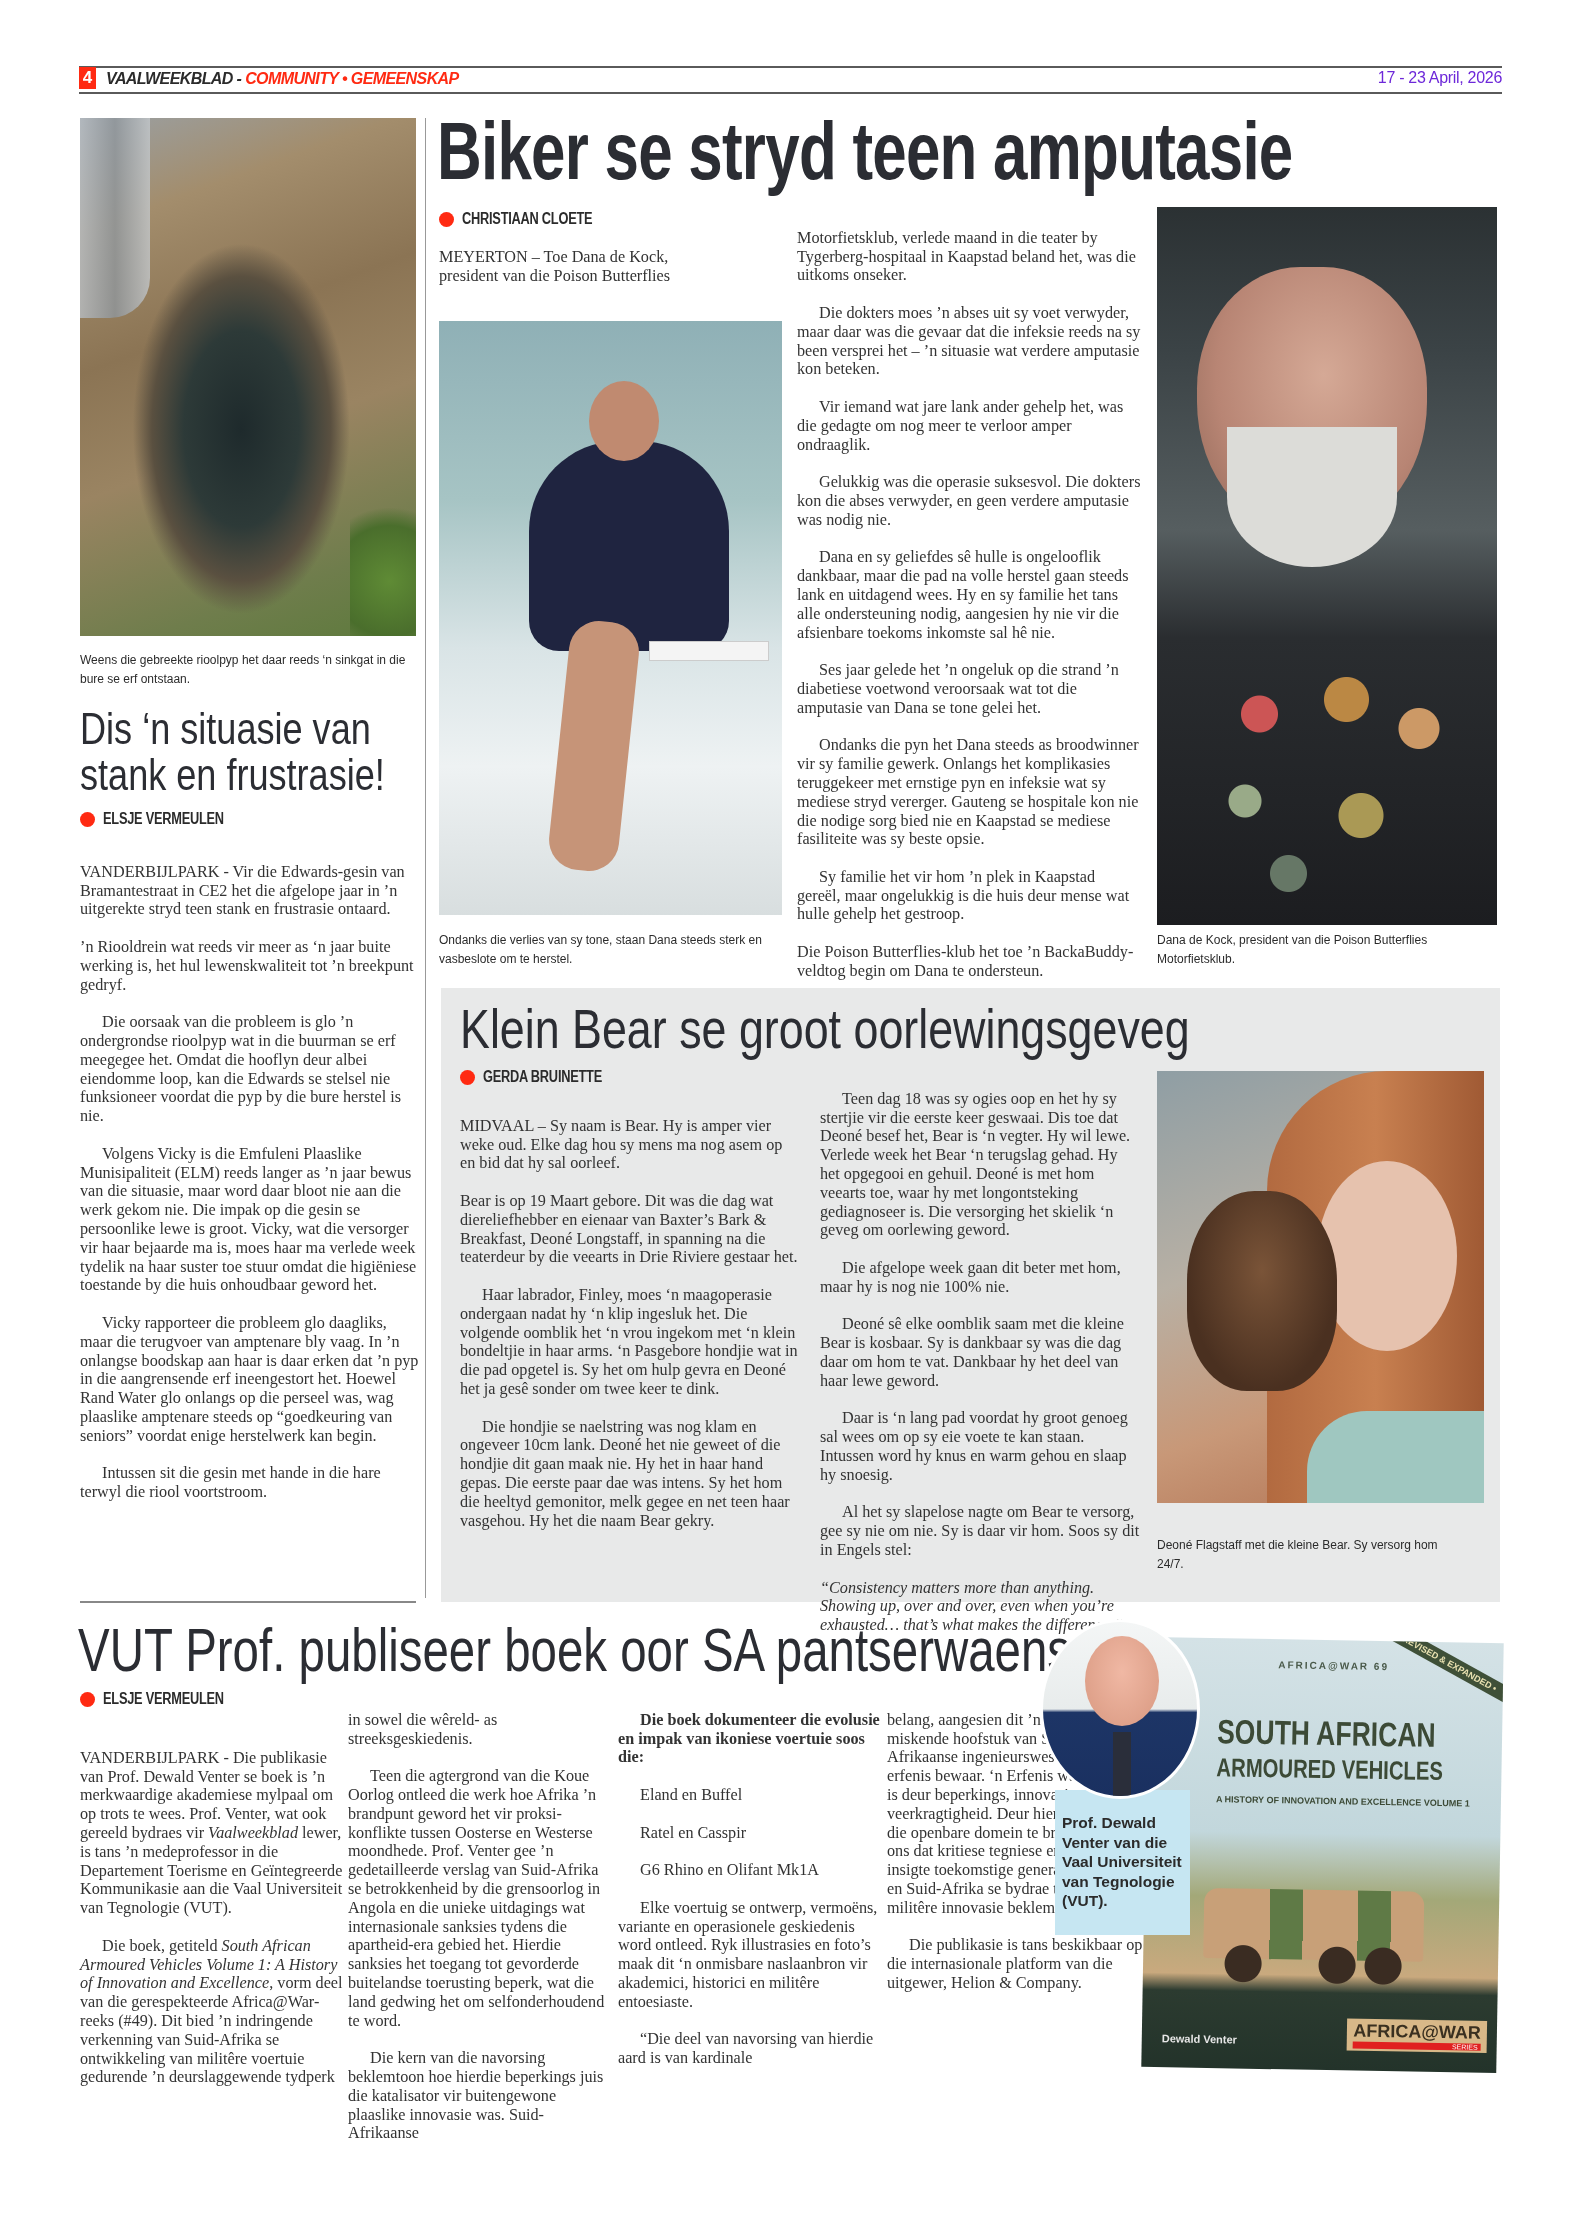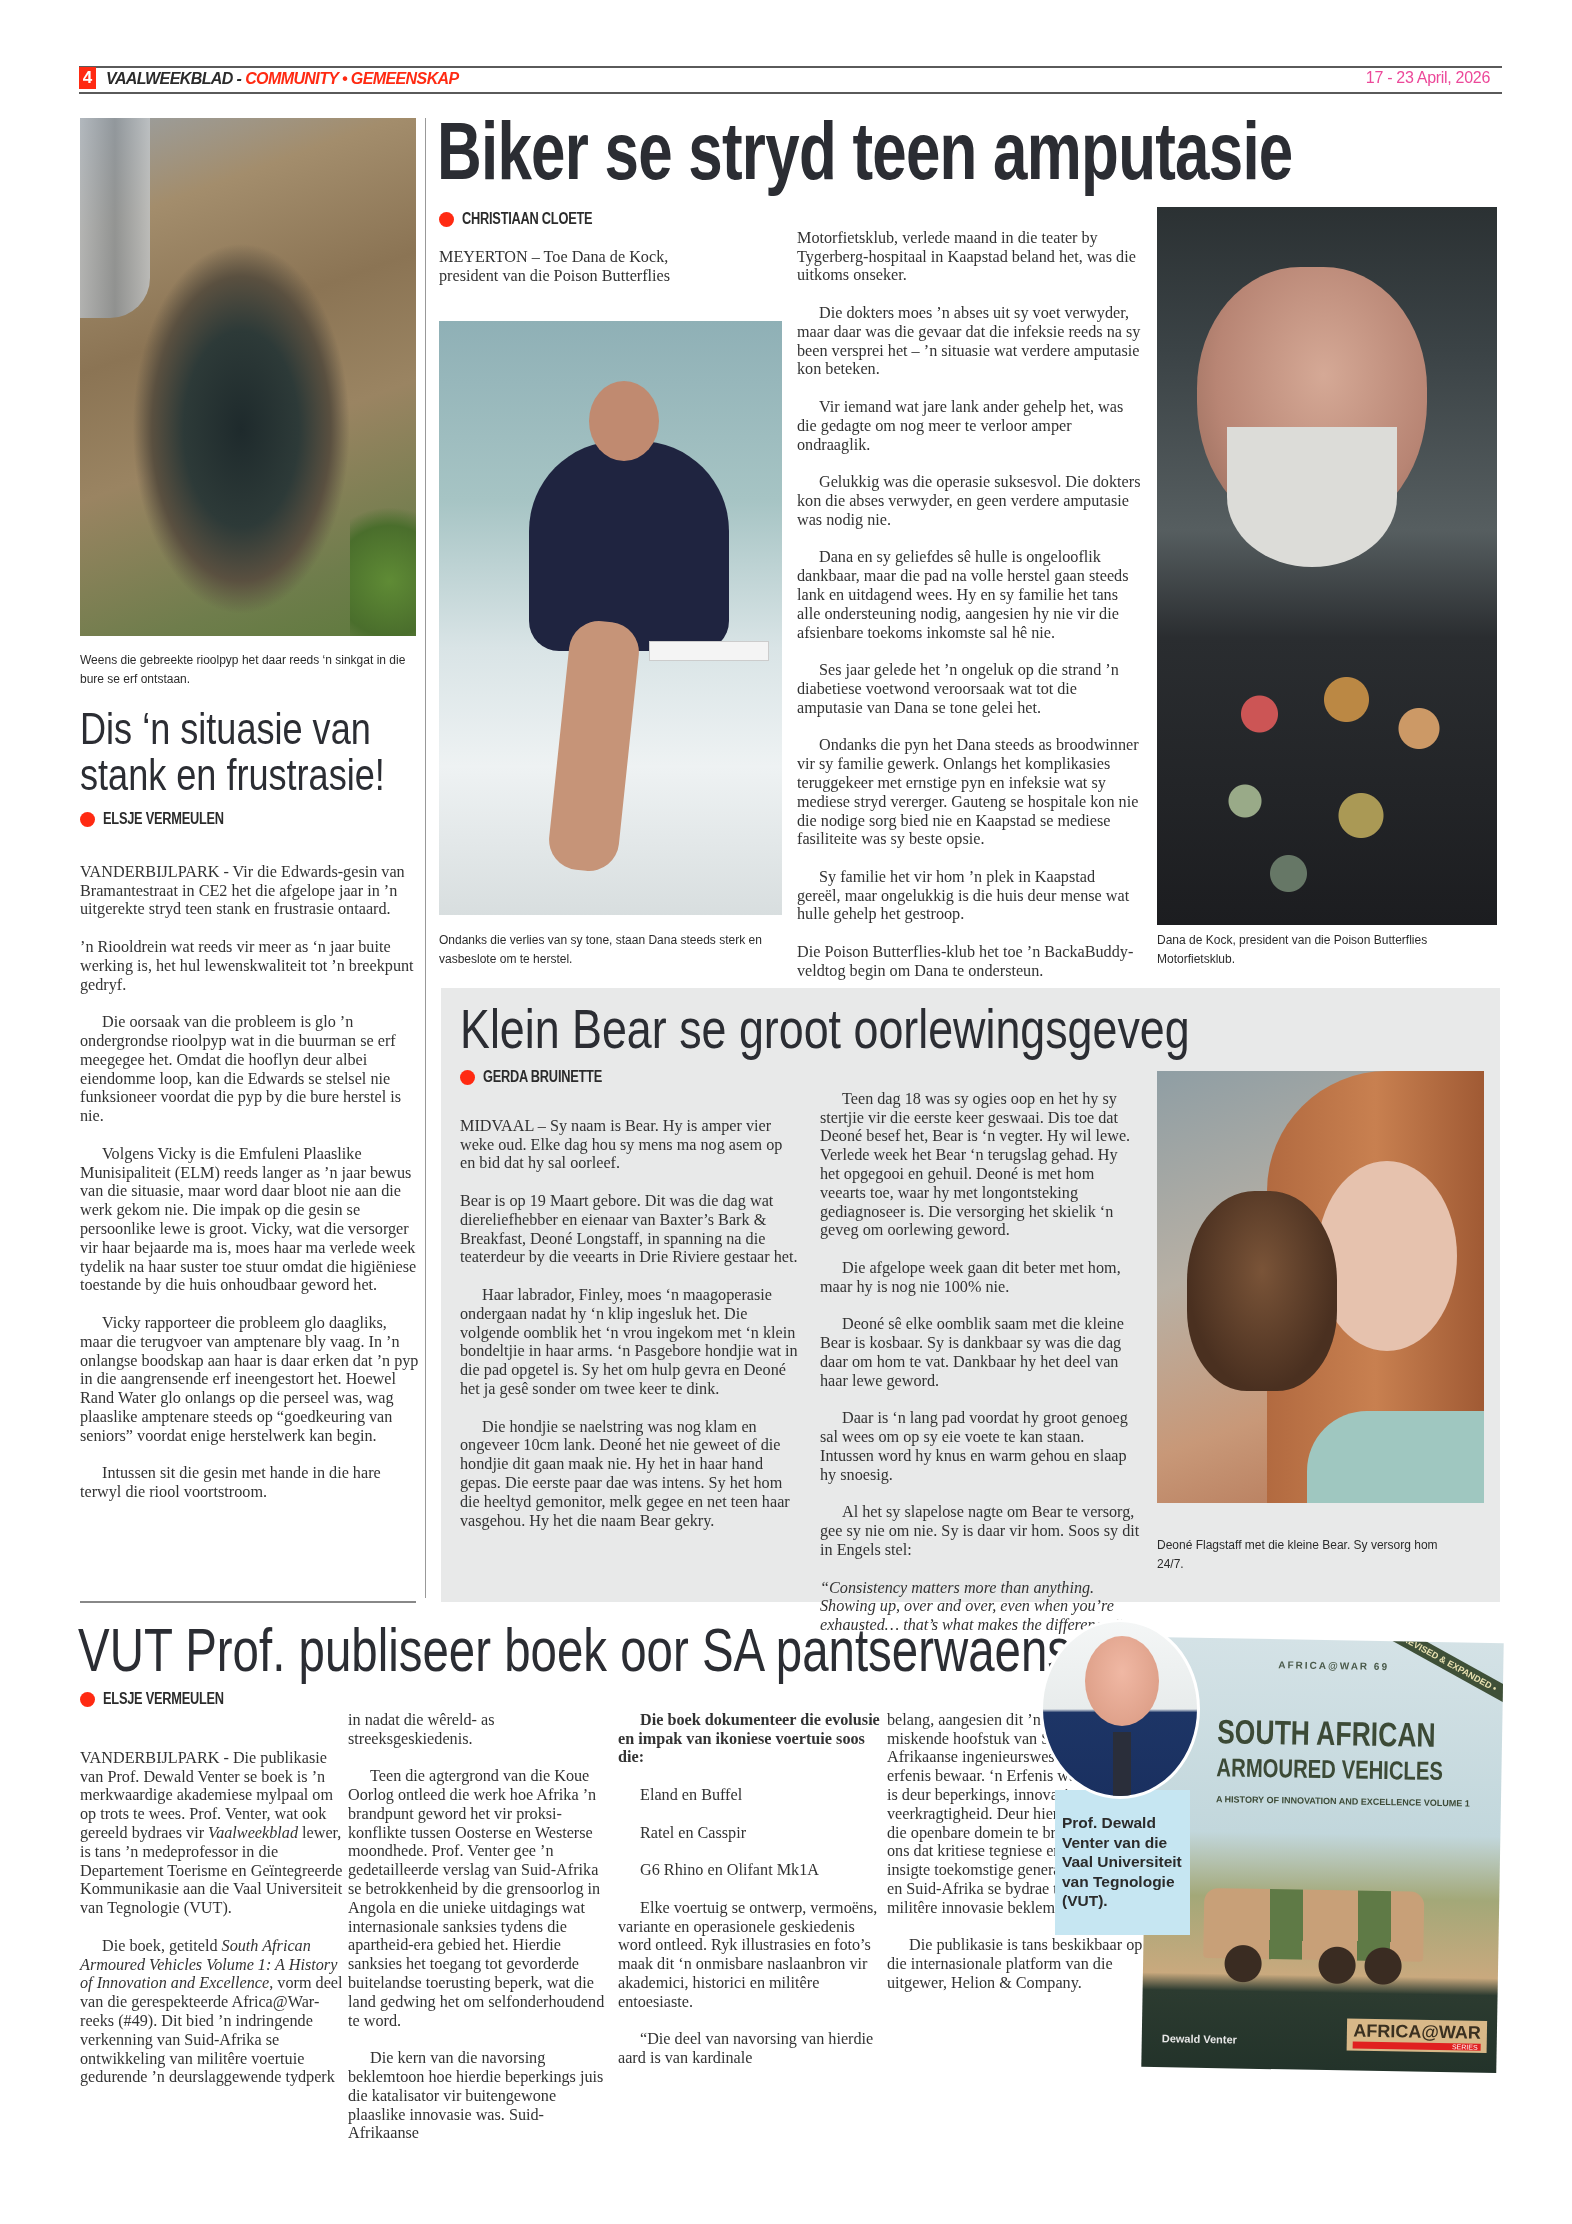--- a/index.html
+++ b/index.html
@@ -24,21 +24,21 @@
 </head>
 <body>
 
 <div class="abs" style="left:79px;top:66px;width:1423px;height:27px;">
   <div class="abs hdr-line" style="left:0;top:0;width:1423px;height:1.5px;"></div>
   <div class="abs hdr-line" style="left:0;top:26px;width:1423px;height:1.5px;"></div>
   <div class="abs pg-num sans" style="left:0;top:1px;">4</div>
   <div class="abs hdr-title sans" style="left:27px;top:4px;white-space:nowrap;">
     <span>VAALWEEKBLAD</span><span> - </span><span class="red">COMMUNITY</span><span class="red"> • </span><span class="red">GEMEENSKAP</span>
   </div>
-  <div class="abs sans" style="right:12px;top:3px;font-size:16px;color:#ec4899;letter-spacing:-0.3px;">17 - 23 April, 2026</div>
+  <div class="abs sans" style="right:0;top:3px;font-size:16px;color:#6d28d9;letter-spacing:-0.3px;">17 - 23 April, 2026</div>
 </div>
 
 <div class="abs photo" style="left:80px;top:118px;width:336px;height:518px;background:radial-gradient(ellipse 38% 42% at 48% 60%, #1e2a2c 0%, #2d3a38 45%, #5a5040 70%, transparent 85%), linear-gradient(160deg,#9aa0a4 0%,#a38d6c 18%,#8b7454 40%,#9a8462 60%,#6f7d4c 85%,#5d7a3c 100%);">
   <div class="abs" style="left:0;top:0;width:70px;height:200px;background:linear-gradient(90deg,#b8bec4,#8f969c,#c3c8cc);opacity:.8;border-bottom-right-radius:40px;"></div>
   <div class="abs" style="left:270px;top:380px;width:66px;height:138px;background:radial-gradient(circle at 60% 60%,#5f8b35,#4a6e2c 60%,transparent 80%);"></div>
 </div>
 <div class="abs caption" style="left:80px;top:651px;width:340px;">Weens die gebreekte rioolpyp het daar reeds ‘n sinkgat in die bure se erf ontstaan.</div>
 
 <div class="abs" style="left:80px;top:706px;width:340px;">
   <div class="sans" style="font-size:44px;line-height:46px;color:#2b2d33;transform:scaleX(0.82);transform-origin:left;white-space:nowrap;">Dis ‘n situasie van</div>
@@ -125,21 +125,21 @@
 <div class="abs sans" style="left:78px;top:1617px;font-size:62px;line-height:66px;color:#2b2d33;white-space:nowrap;transform:scaleX(0.765);transform-origin:left top;">VUT Prof. publiseer boek oor SA pantserwaens</div>
 <div class="abs byline" style="left:80px;top:1690px;">
   <span class="dot"></span>
   <span style="display:inline-block;transform:scaleX(0.8);transform-origin:left;">ELSJE VERMEULEN</span>
 </div>
 <div class="abs body-text" style="left:80px;top:1730px;width:270px;">
   <span style="display:block"><span>VANDERBIJLPARK - Die publikasie van Prof. Dewald Venter se boek is ’n merkwaardige akademiese mylpaal om op trots te wees. Prof. Venter, wat ook gereeld bydraes vir </span><i>Vaalweekblad</i><span> lewer, is tans ’n medeprofessor in die Departement Toerisme en Geïntegreerde Kommunikasie aan die Vaal Universiteit van Tegnologie (VUT).</span></span>
   <span class="ind"><span>Die boek, getiteld </span><i>South African Armoured Vehicles Volume 1: A History of Innovation and Excellence</i><span>, vorm deel van die gerespekteerde Africa@War-reeks (#49). Dit bied ’n indringende verkenning van Suid-Afrika se ontwikkeling van militêre voertuie gedurende ’n deurslaggewende tydperk</span></span>
 </div>
 <div class="abs body-text" style="left:348px;top:1692px;width:262px;">
-  <span style="display:block">in nadat die wêreld- as streeksgeskiedenis.</span>
+  <span style="display:block">in sowel die wêreld- as streeksgeskiedenis.</span>
   <span class="ind">Teen die agtergrond van die Koue Oorlog ontleed die werk hoe Afrika ’n brandpunt geword het vir proksi-konflikte tussen Oosterse en Westerse moondhede. Prof. Venter gee ’n gedetailleerde verslag van Suid-Afrika se betrokkenheid by die grensoorlog in Angola en die unieke uitdagings wat internasionale sanksies tydens die apartheid-era gebied het. Hierdie sanksies het toegang tot gevorderde buitelandse toerusting beperk, wat die land gedwing het om selfonderhoudend te word.</span>
   <span class="ind">Die kern van die navorsing beklemtoon hoe hierdie beperkings juis die katalisator vir buitengewone plaaslike innovasie was. Suid-Afrikaanse</span>
 </div>
 <div class="abs body-text" style="left:618px;top:1692px;width:262px;">
   <span class="ind" style="font-weight:bold;">Die boek dokumenteer die evolusie en impak van ikoniese voertuie soos die:</span>
   <span class="ind">Eland en Buffel</span>
   <span class="ind">Ratel en Casspir</span>
   <span class="ind">G6 Rhino en Olifant Mk1A</span>
   <span class="ind">Elke voertuig se ontwerp, vermoëns, variante en operasionele geskiedenis word ontleed. Ryk illustrasies en foto’s maak dit ‘n onmisbare naslaanbron vir akademici, historici en militêre entoesiaste.</span>
   <span class="ind">“Die deel van navorsing van hierdie aard is van kardinale</span>

